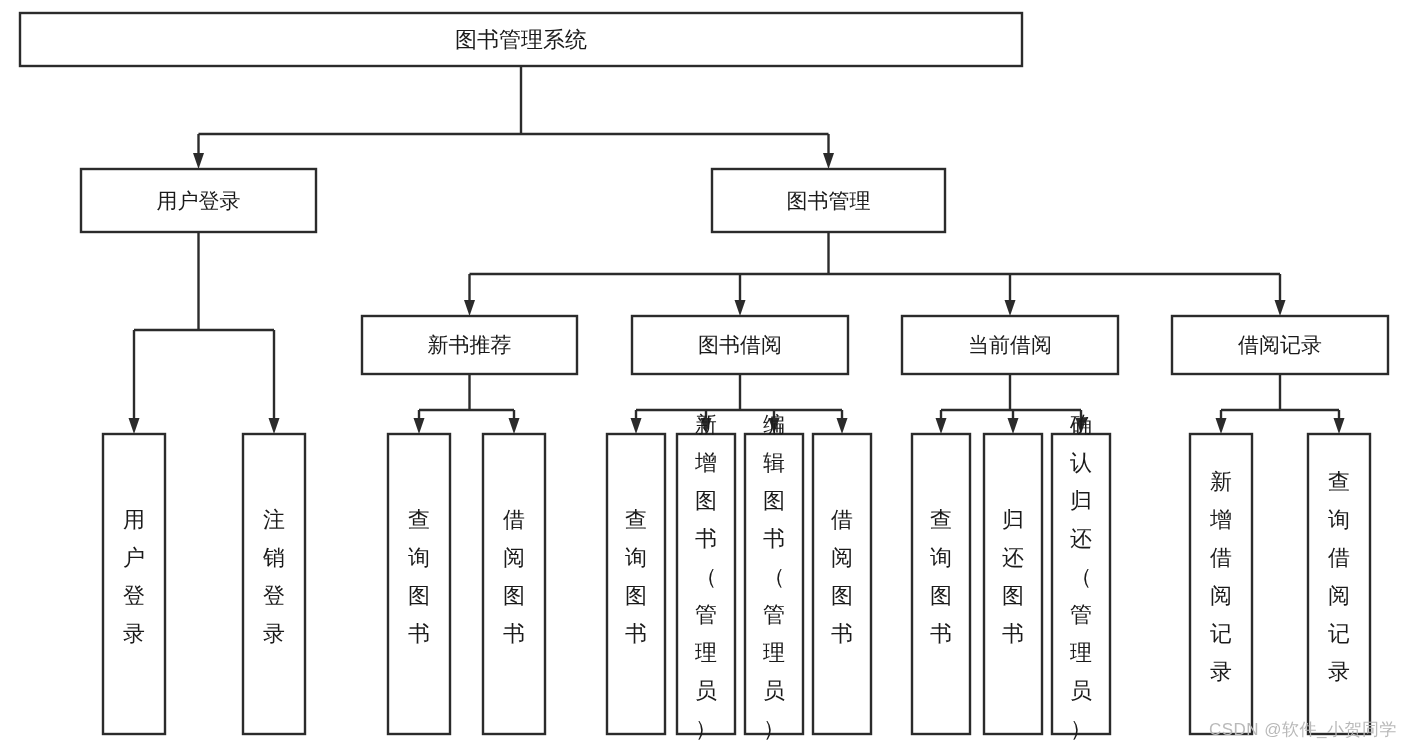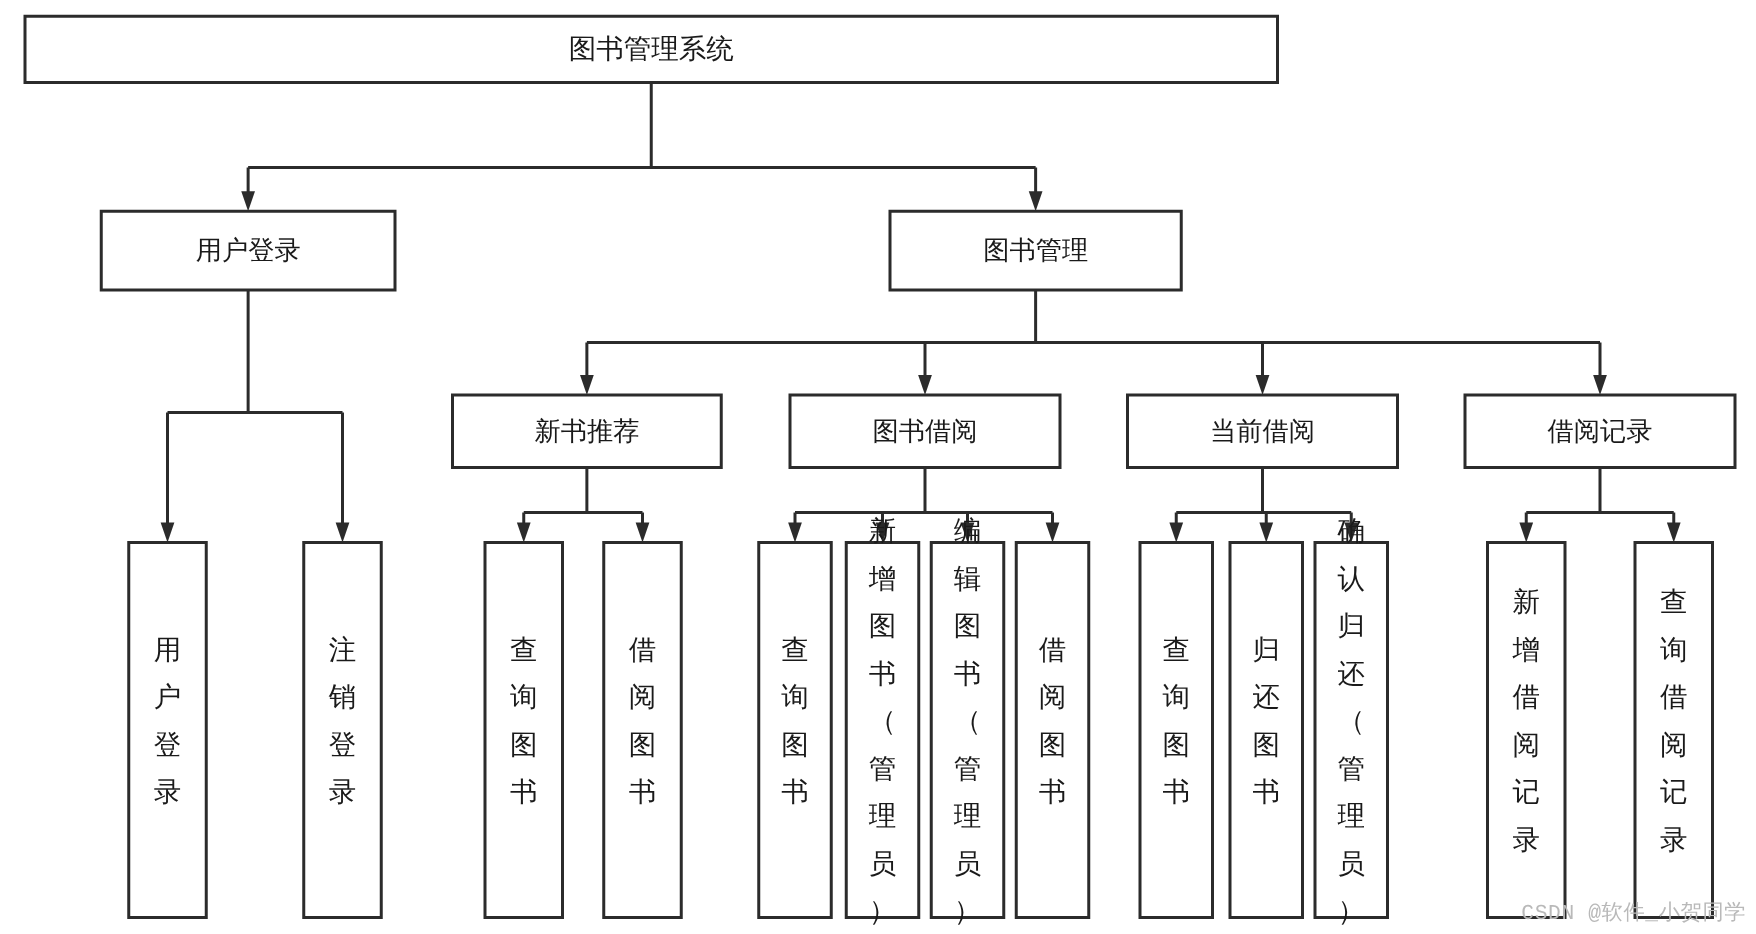--- a/index.html
+++ b/index.html
@@ -16,21 +16,21 @@
     font-size:21px;fill:#1a1a1a;
     text-anchor:middle;dominant-baseline:middle;
   }
   .node-label-root{font-size:22px;}
   .vlabel{
     font-family:"DejaVu Sans","Liberation Sans",sans-serif;
     font-size:22px;fill:#1a1a1a;text-anchor:middle;
   }
   .watermark{
     position:absolute;right:8px;bottom:6px;
-    font-family:Liberation Mono, monospace;
+    font-family:Liberation Sans, sans-serif;
     font-size:17px;color:#b9b9b9;white-space:nowrap;
     letter-spacing:0.5px;pointer-events:none;
   }
 </style>
 </head>
 <body>
 
 <svg id="canvas" viewBox="0 0 1405 747">
   <g id="edges-layer">
       <path class="conn" d="M 521 66 L 521 134"></path>

